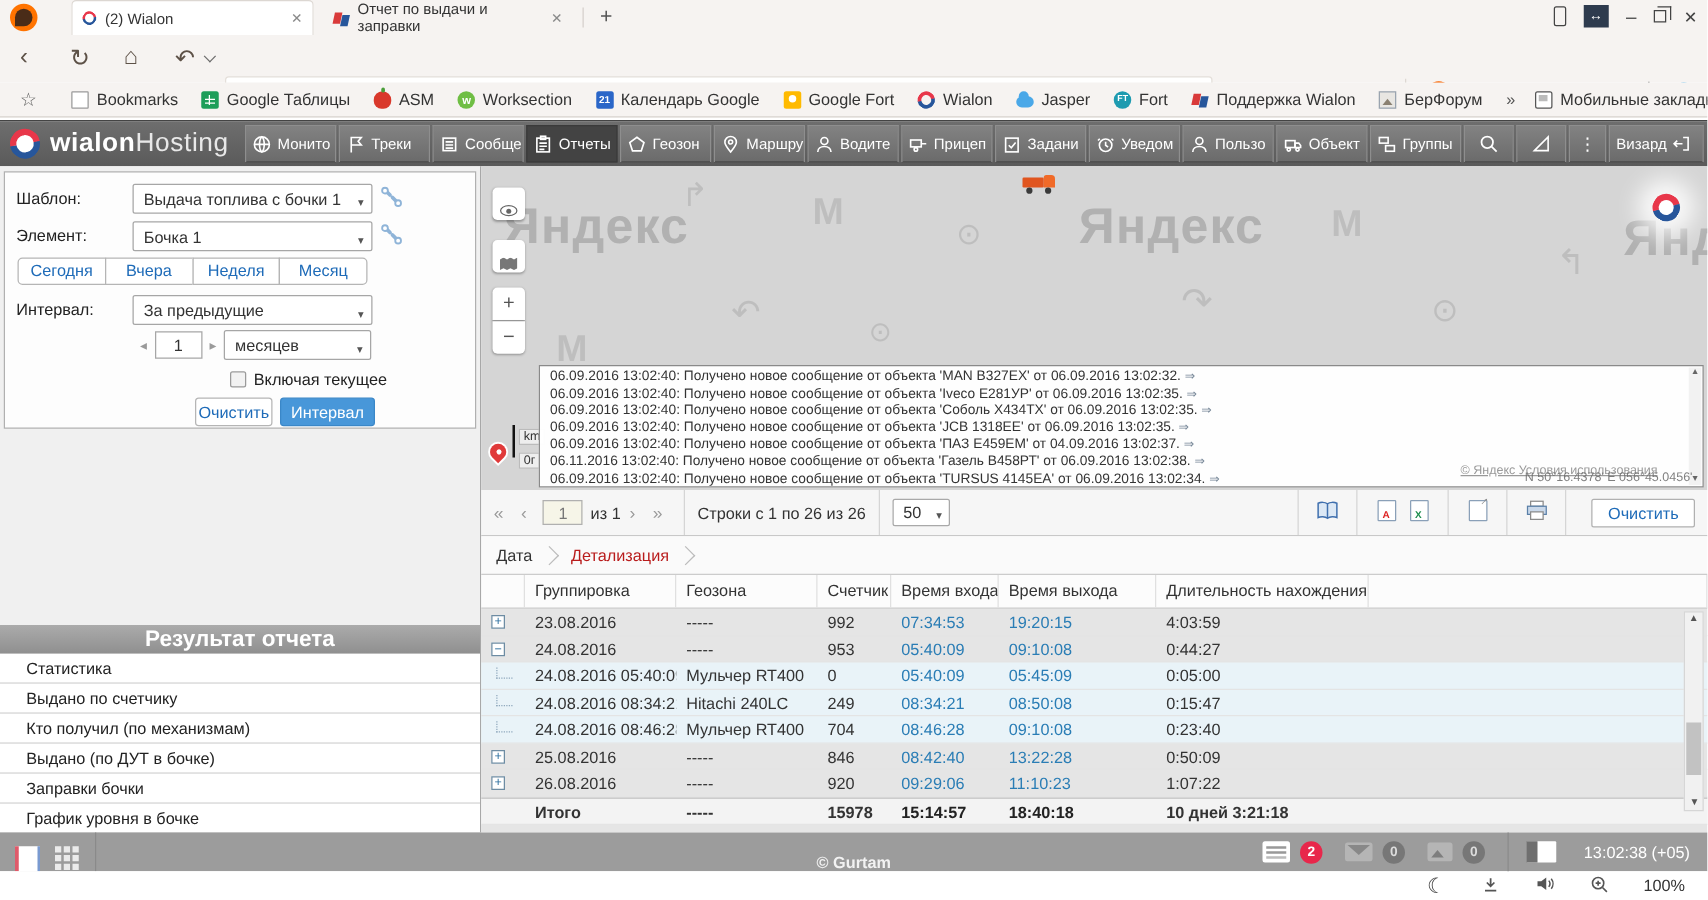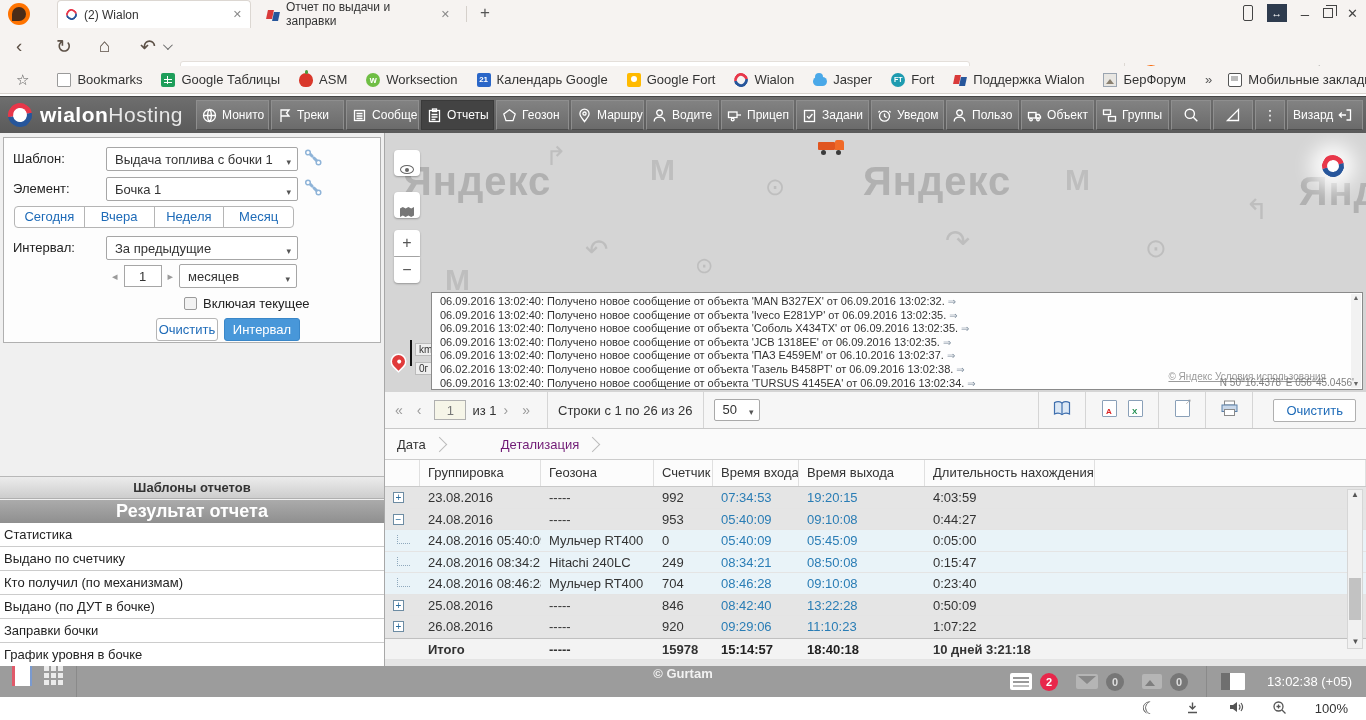--- a/index.html
+++ b/index.html
@@ -96,21 +96,21 @@
   .stepbox { width:38px; height:22px; border:1px solid #a6a6a6; background:#fff; text-align:center; line-height:22px; font-size:13px; color:#333; }
   .steparr { color:#9a9a9a; font-size:11px; cursor:pointer; }
   .chkrow { position:absolute; left:180px; top:158px; display:flex; align-items:center; gap:6px; font-size:13px; color:#222; }
   .chkbox { width:13px; height:13px; border:1px solid #9a9a9a; background:#f2f2f2; border-radius:2px; }
   .btn { border-radius:3px; font-size:13px; text-align:center; cursor:pointer; }
   .btn-clear { position:absolute; left:152px; top:180px; width:62px; height:23px; background:#fff; border:1px solid #b5b5b5; color:#1e6bb8; line-height:21px; }
   .btn-exec { position:absolute; left:220px; top:180px; width:76px; height:23px; background:#4897d9; border:1px solid #3a87c8; color:#fff; line-height:21px; }
   .sec-h1 { position:absolute; left:0; top:343px; width:384px; height:23px; background:linear-gradient(#ececec,#cdcdcd); border-top:1px solid #b8b8b8; border-bottom:1px solid #b0b0b0; text-align:center; font-size:13px; font-weight:bold; color:#333; line-height:22px; cursor:pointer; }
   .sec-h2 { position:absolute; left:0; top:367px; width:384px; height:23px; background:linear-gradient(#ababab,#8f8f8f); text-align:center; font-size:18px; font-weight:bold; color:#fff; line-height:22px; cursor:pointer; }
   .rlist { position:absolute; left:0; top:390px; width:384px; }
-  .ritem { height:24px; line-height:23px; background:#fff; border-bottom:1px solid #ccc; padding-left:4px; font-size:13px; color:#222; cursor:pointer; }
+  .ritem { height:24px; line-height:23px; background:#fff; border-bottom:1px solid #ccc; padding-left:21px; font-size:13px; color:#222; cursor:pointer; }
   .ritem.hl { background:#ededed; }
 
   
   .map { position:absolute; left:385px; top:133px; width:981px; height:259px; background:#d5d5d5; overflow:hidden; }
   .wm { position:absolute; color:rgba(148,148,148,.55); font-weight:bold; }
   .wm-big { font-size:40px; letter-spacing:1px; }
   .wm-ic { position:absolute; color:rgba(150,150,150,.35); }
   .mapctl { position:absolute; left:9px; width:26px; height:26px; background:#fff; border-radius:4px; box-shadow:0 1px 2px rgba(0,0,0,.3); text-align:center; line-height:26px; color:#555; font-size:16px; cursor:pointer; }
   .eye { display:inline-block; width:14px; height:9px; border:1.5px solid #666; border-radius:50%; position:relative; top:6px; }
   .eye::before{ content:""; position:absolute; left:4px; top:1.5px; width:4px; height:4px; border-radius:50%; background:#666; }
@@ -143,42 +143,42 @@
   .pselect .dar { position:absolute; right:5px; top:7px; font-size:9px; color:#555; }
   .tb-right { margin-left:auto; display:flex; align-items:center; height:100%; }
   .tbic { width:26px; text-align:center; cursor:pointer; position:relative; }
   .docic { display:inline-block; width:15px; height:17px; background:#fff; border:1px solid #8aa0b8; border-radius:1px; position:relative; }
   .docic .lt { position:absolute; font-size:8px; font-weight:bold; left:3px; top:6px; }
   .btn-clear2 { background:#fff; border:1px solid #b0b0b0; border-radius:2px; color:#1e6bb8; font-size:13px; padding:3px 12px; margin:0 10px; cursor:pointer; }
 
   
   .crumbs { position:absolute; left:385px; top:429px; width:981px; height:31px; background:#fafafa; border-bottom:1px solid #ccc; display:flex; align-items:center; padding-left:12px; font-size:13px; }
   .crumb { color:#333; cursor:pointer; }
-  .crumb.active { color:#701a75;margin-left:44px; }
+  .crumb.active { color:#b91c1c; }
   .crumb-sep { width:11px; height:11px; border-top:1px solid #bbb; border-right:1px solid #bbb; transform:rotate(45deg); margin:0 12px 0 8px; flex:none; }
 
   
   .rtable { position:absolute; left:385px; top:460px; width:981px; height:206px; background:#e5e5e5; }
   .tgrid { display:grid; grid-template-columns:35px 121px 113px 59px 86px 126px 170px 1fr; }
   .thead { background:#fcfcfc; border-bottom:1px solid #c9c9c9; height:27px; }
   .thead .tc { font-size:13px; color:#333; line-height:26px; border-right:1px solid #e0e0e0; padding-left:8px; overflow:hidden; white-space:nowrap; }
   .trow { height:21.5px; border-bottom:1px solid #e4e4e4; }
   .trow .tc { font-size:13px; color:#333; line-height:21px; padding-left:8px; overflow:hidden; white-space:nowrap; }
   .trow.child { background:#e9f3f8; }
   .trow.total { background:#f3f3f3; font-weight:bold; border-top:1px solid #c0c0c0; height:22px; }
   .tc.time { color:#2a7db5; }
   .trow.total .tc.time { color:#222; }
   .expbox { display:inline-block; width:11px; height:11px; border:1px solid #6d8ca3; background:#fff; color:#2a6d9e; font-size:10px; line-height:9px; text-align:center; margin:5px 0 0 8px; cursor:pointer; }
   .tree { display:inline-block; width:13px; height:9px; border-left:1px dotted #8fa8bc; border-bottom:1px dotted #8fa8bc; margin:2px 0 0 12px; }
   .vscroll { position:absolute; right:3px; top:489px; width:16px; height:160px; background:#f1f1f1; border:1px solid #d6d6d6; font-size:8px; color:#555; text-align:center; }
   .vscroll .thumb { position:absolute; left:1px; width:12px; top:88px; height:42px; background:#c2c2c2; }
   .vscroll .dn { position:absolute; bottom:2px; left:3.5px; }
 
   
-  .statusbar { position:absolute; left:0; top:666px; width:1366px; height:31px; background:#9c9c9c; display:flex; align-items:flex-start; color:#fff; }
+  .statusbar { position:absolute; left:0; top:666px; width:1366px; height:31px; background:#9c9c9c; display:flex; align-items:flex-end; color:#fff; }
   .sb-ic { width:20px; height:20px; margin-left:12px; position:relative; cursor:pointer; }
   .sb-panel { background:#fff; border-left:3px solid #e05a6a; border-right:2px solid #7a9ad0; }
   .sb-grid { background:
     linear-gradient(rgba(255,255,255,.8),rgba(255,255,255,.8)) 0 0/5px 5px no-repeat, linear-gradient(rgba(255,255,255,.8),rgba(255,255,255,.8)) 7px 0/5px 5px no-repeat, linear-gradient(rgba(255,255,255,.8),rgba(255,255,255,.8)) 14px 0/5px 5px no-repeat,
     linear-gradient(rgba(255,255,255,.8),rgba(255,255,255,.8)) 0 7px/5px 5px no-repeat, linear-gradient(rgba(255,255,255,.8),rgba(255,255,255,.8)) 7px 7px/5px 5px no-repeat, linear-gradient(rgba(255,255,255,.8),rgba(255,255,255,.8)) 14px 7px/5px 5px no-repeat,
     linear-gradient(rgba(255,255,255,.8),rgba(255,255,255,.8)) 0 14px/5px 5px no-repeat, linear-gradient(rgba(255,255,255,.8),rgba(255,255,255,.8)) 7px 14px/5px 5px no-repeat, linear-gradient(rgba(255,255,255,.8),rgba(255,255,255,.8)) 14px 14px/5px 5px no-repeat; }
   .sb-div { width:1px; height:31px; background:#8a8a8a; margin-left:12px; }
   .copyright { position:absolute; left:0; right:0; text-align:center; font-weight:bold; font-size:13px; color:#f2f2f2; }
   .sb-right { margin-left:auto; display:flex; align-items:center; gap:8px; margin-right:14px; z-index:2; }
   .badge { width:18px; height:18px; border-radius:50%; text-align:center; line-height:18px; font-size:11px; font-weight:bold; }
@@ -504,21 +504,20 @@
           <span class="dar">▾</span>
       </div>
     </div>
     <div class="chkrow">
       <span class="chkbox"></span>
       <span>Включая текущее</span>
     </div>
     <div class="btn btn-clear">Очистить</div>
     <div class="btn btn-exec">Интервал</div>
   </div>
-  <div class="sec-h1">Шаблоны отчетов</div>
   <div class="sec-h2">Результат отчета</div>
   <div class="rlist">
     <div class="ritem">Статистика</div>
     <div class="ritem">Выдано по счетчику</div>
     <div class="ritem">Кто получил (по механизмам)</div>
     <div class="ritem">Выдано (по ДУТ в бочке)</div>
     <div class="ritem">Заправки бочки</div>
     <div class="ritem">График уровня в бочке</div>
   </div>
 </div>
@@ -552,22 +551,22 @@
   <div class="scalebar">
     <span class="bar"></span>
     <span class="scalechip">km</span><br>
     <span class="scalechip">0г</span>
   </div>
   <div class="logpanel">
     <div class="logline"><span>06.09.2016 13:02:40: Получено новое сообщение от объекта 'MAN B327EX' от 06.09.2016 13:02:32.</span><span class="la">⇒</span></div>
     <div class="logline"><span>06.09.2016 13:02:40: Получено новое сообщение от объекта 'Iveco E281УР' от 06.09.2016 13:02:35.</span><span class="la">⇒</span></div>
     <div class="logline"><span>06.09.2016 13:02:40: Получено новое сообщение от объекта 'Соболь X434TX' от 06.09.2016 13:02:35.</span><span class="la">⇒</span></div>
     <div class="logline"><span>06.09.2016 13:02:40: Получено новое сообщение от объекта 'JCB 1318EE' от 06.09.2016 13:02:35.</span><span class="la">⇒</span></div>
-    <div class="logline"><span>06.09.2016 13:02:40: Получено новое сообщение от объекта 'ПАЗ E459EM' от 06.10.2016 13:02:37.</span><span class="la">⇒</span></div>
-    <div class="logline"><span>06.02.2016 13:02:40: Получено новое сообщение от объекта 'Газель B458РТ' от 06.09.2016 13:02:38.</span><span class="la">⇒</span></div>
+    <div class="logline"><span>06.09.2016 13:02:40: Получено новое сообщение от объекта 'ПАЗ E459EM' от 04.09.2016 13:02:37.</span><span class="la">⇒</span></div>
+    <div class="logline"><span>06.11.2016 13:02:40: Получено новое сообщение от объекта 'Газель B458РТ' от 06.09.2016 13:02:38.</span><span class="la">⇒</span></div>
     <div class="logline"><span>06.09.2016 13:02:40: Получено новое сообщение от объекта 'TURSUS 4145EA' от 06.09.2016 13:02:34.</span><span class="la">⇒</span></div>
     <div class="logscroll"><span>▲</span><span class="dn">▼</span></div>
   </div>
   <span class="attr">© Яндекс Условия использования</span>
   <span class="coords">N 50°16.4378'  E 056°45.0456'</span>
 </div>
 
 <div class="ptoolbar">
   <span class="pgarr" style="margin-left:10px;">«</span>
   <span class="pgarr">‹</span>

